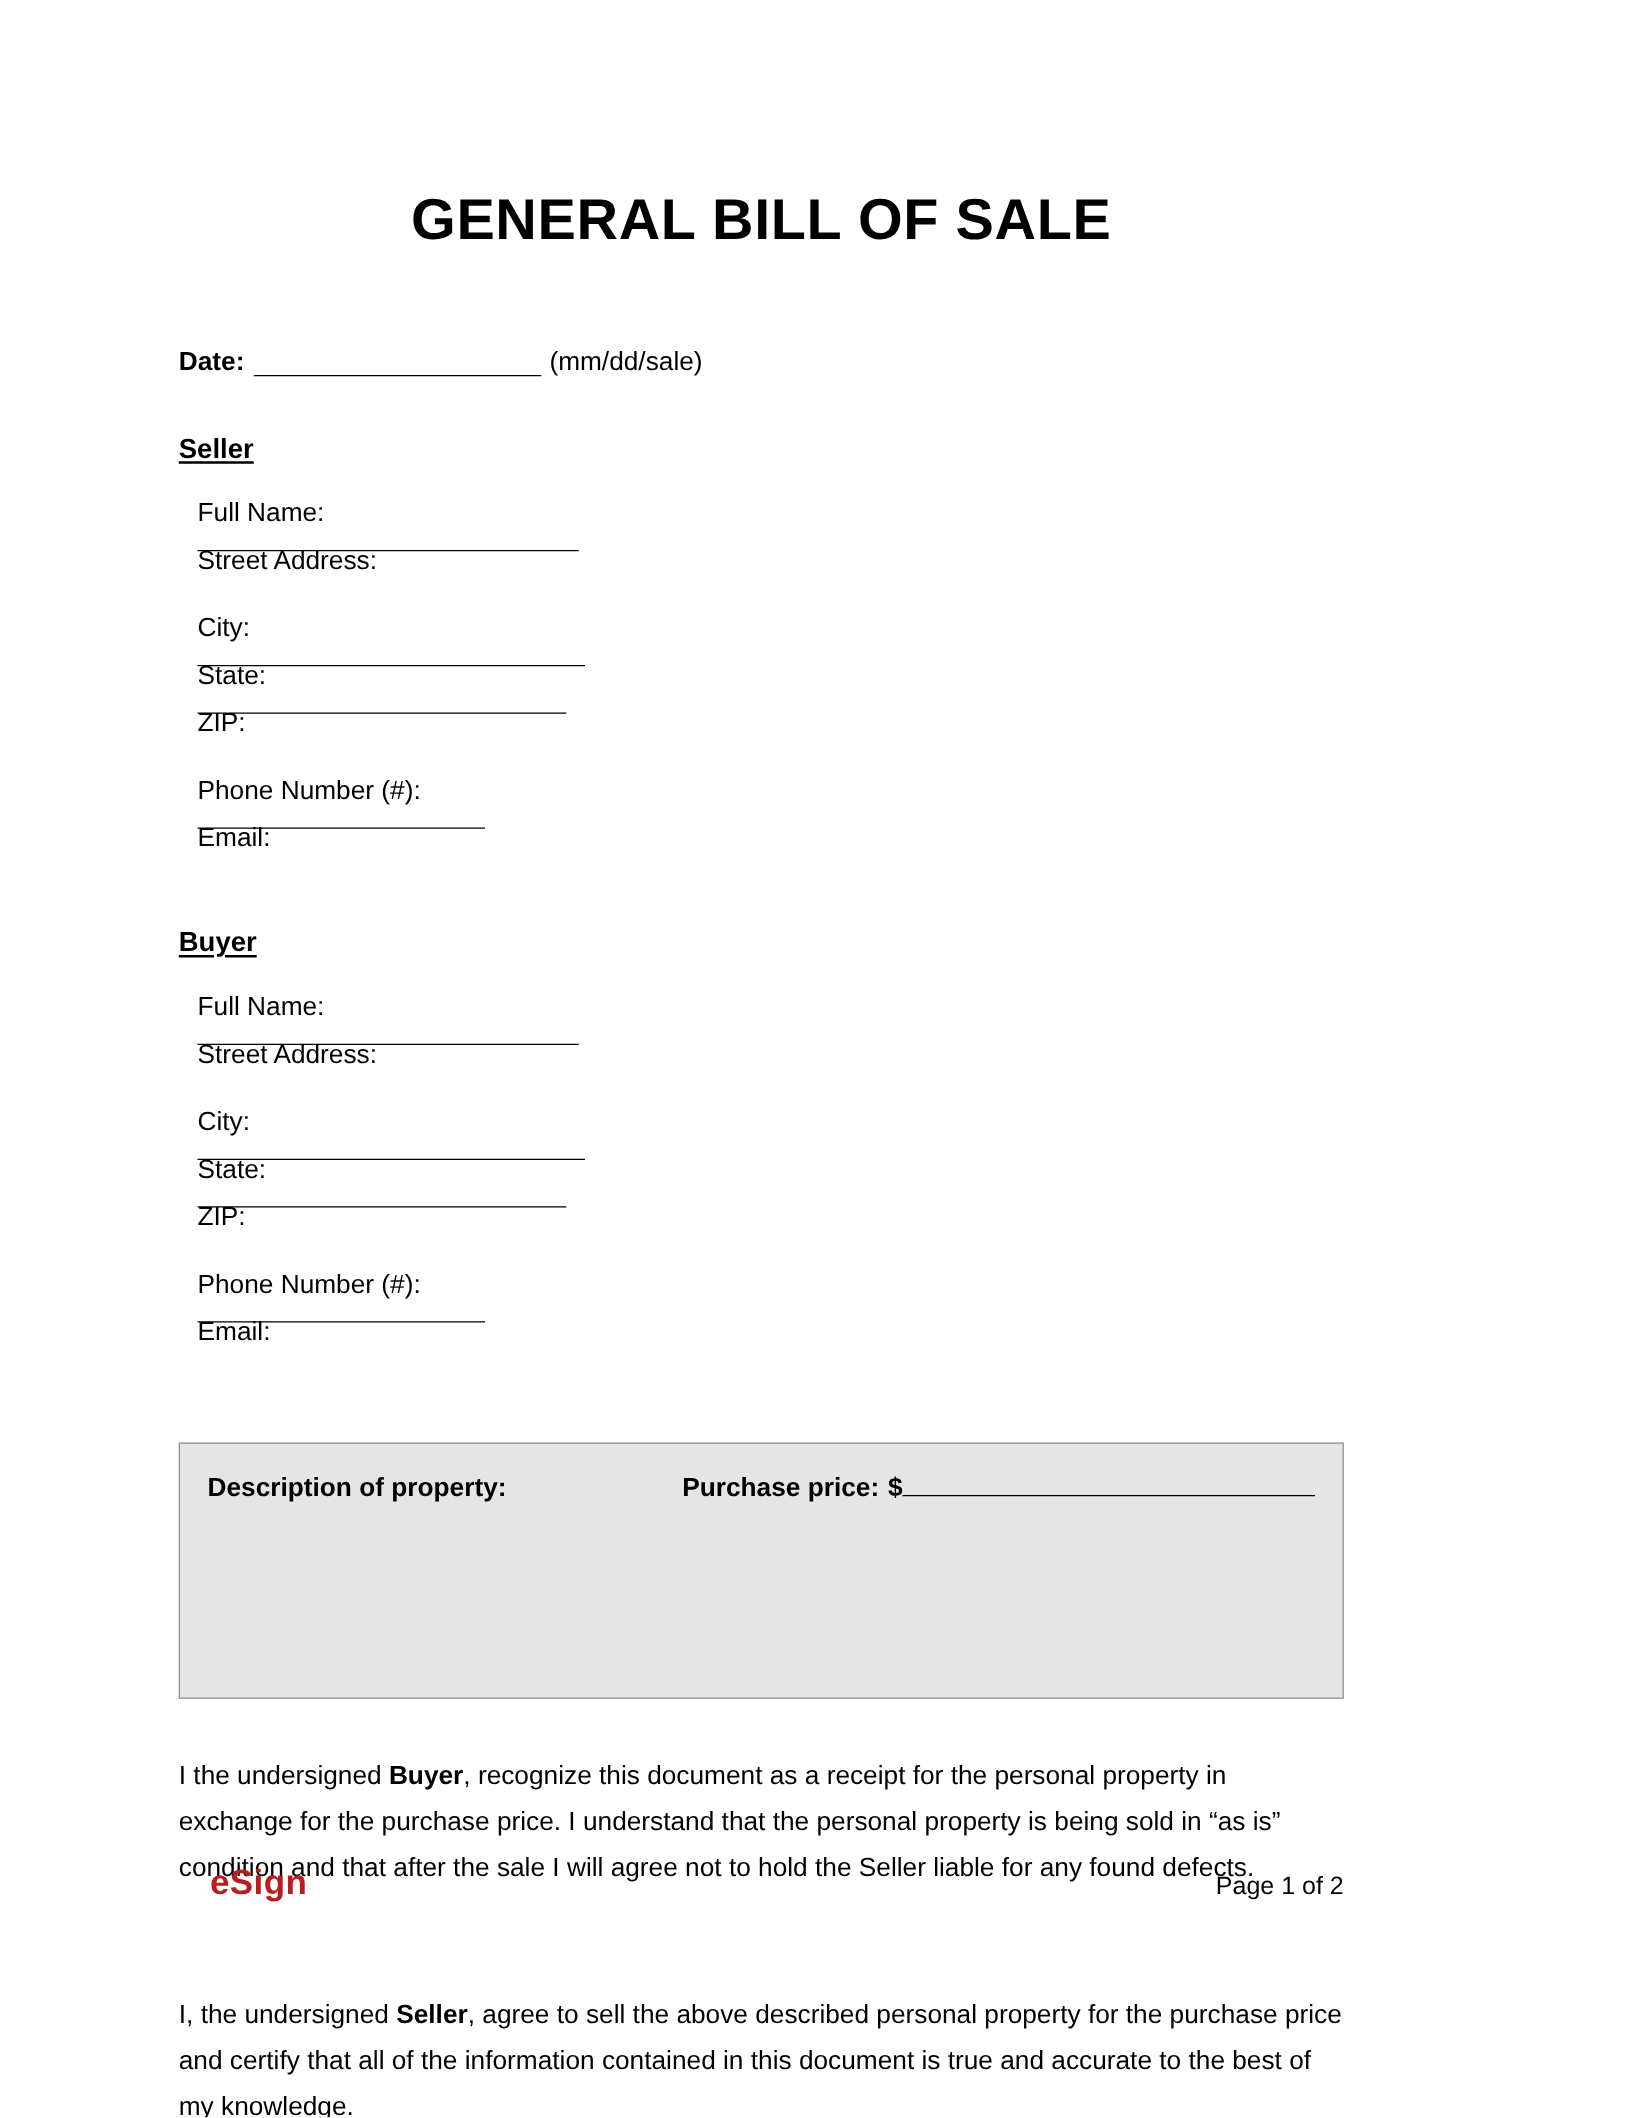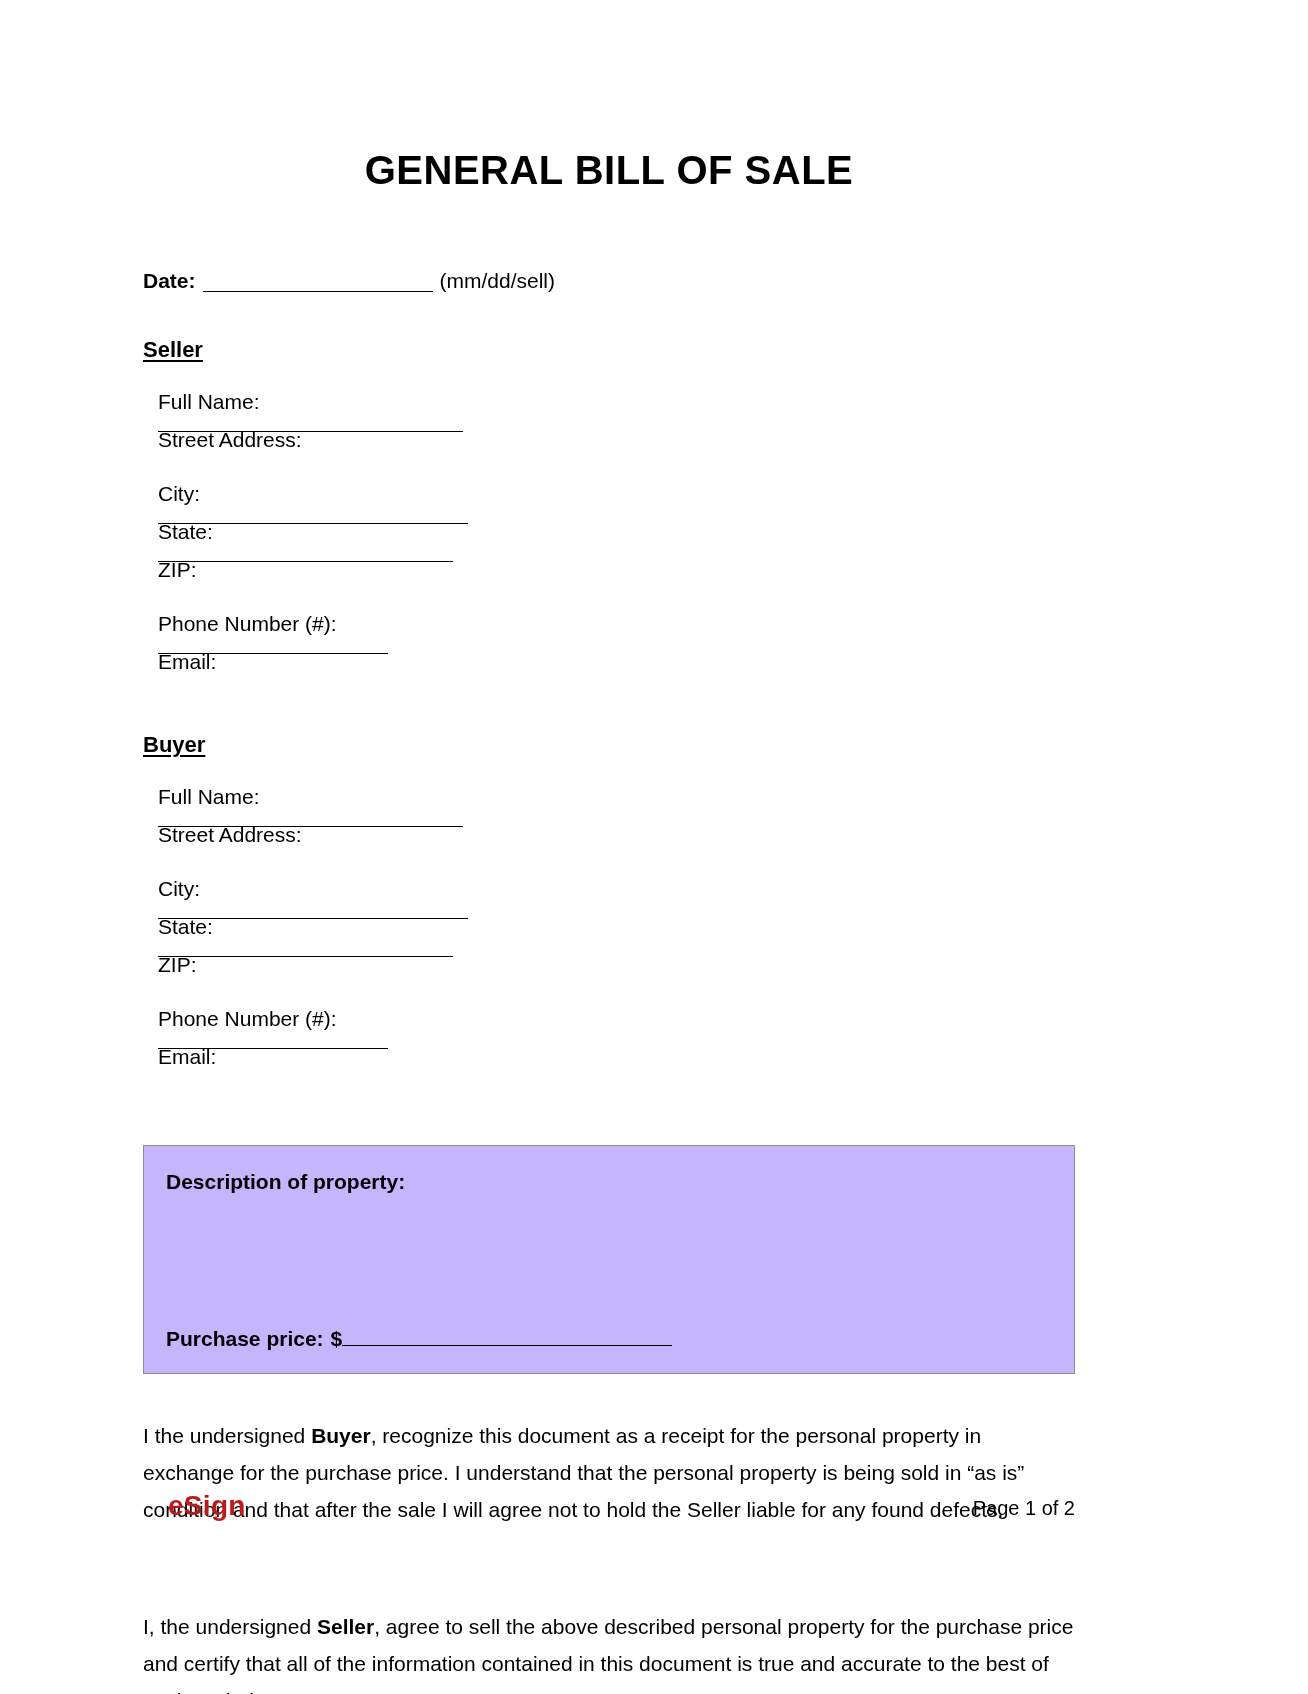--- a/index.html
+++ b/index.html
@@ -9,21 +9,21 @@
     width: 1308px;
     height: 1694px;
     background: #ffffff;
     color: #000000;
     font-family: "Liberation Sans", sans-serif;
     padding: 148px 233px 0 143px;
     overflow: hidden;
   }
   .title {
     margin: 0;
-    font-size: 40px;
+    font-size: 46px;
     font-weight: bold;
     text-align: center;
     letter-spacing: 0.5px;
   }
   .date-row {
     margin-top: 76px;
     display: flex;
     align-items: center;
     font-size: 21px;
   }
@@ -55,26 +55,26 @@
     font-size: 21px;
     margin-top: 16px;
     flex-direction: column;
   }
   .field-row:first-of-type { margin-top: 26px; }
   .section .field-row { margin-top: 16px; }
   .section .field-row.first { margin-top: 27px; }
   .property-box {
     margin-top: 62px;
     width: 100%;
-    height: 229px;
-    background: #c4b5fd;
+    height: 205px;
+    background: #e5e5e5;
     border: 1px solid #8c8c8c;
     padding: 24px 22px 22px 22px;
     display: flex;
-    flex-direction: column;
+    flex-direction: row;
     justify-content: space-between;
   }
   .desc-label { font-size: 21px; font-weight: bold; }
   .price-row {
     display: flex;
     align-items: baseline;
     font-size: 21px;
     font-weight: bold;
   }
   .price-row .blank { border-bottom-width: 1.6px; }
@@ -105,21 +105,21 @@
 </head>
 <body>
 
 <div class="page">
 
   <h1 class="title">GENERAL BILL OF SALE</h1>
 
   <div class="date-row">
     <span class="bold">Date:</span>
     <span class="blank w230 gap-s"></span>
-    <span class="gap-s">(mm/dd/sell)</span>
+    <span class="gap-s">(mm/dd/sale)</span>
   </div>
 
   <div class="section">
     <h2 class="section-heading">Seller</h2>
 
     <div class="field-row first">
       <span>Full Name:</span>
       <span class="blank w305 gap-s"></span>
       <span class="gap-m">Street Address:</span>
       <span class="blank grow gap-s"></span>

